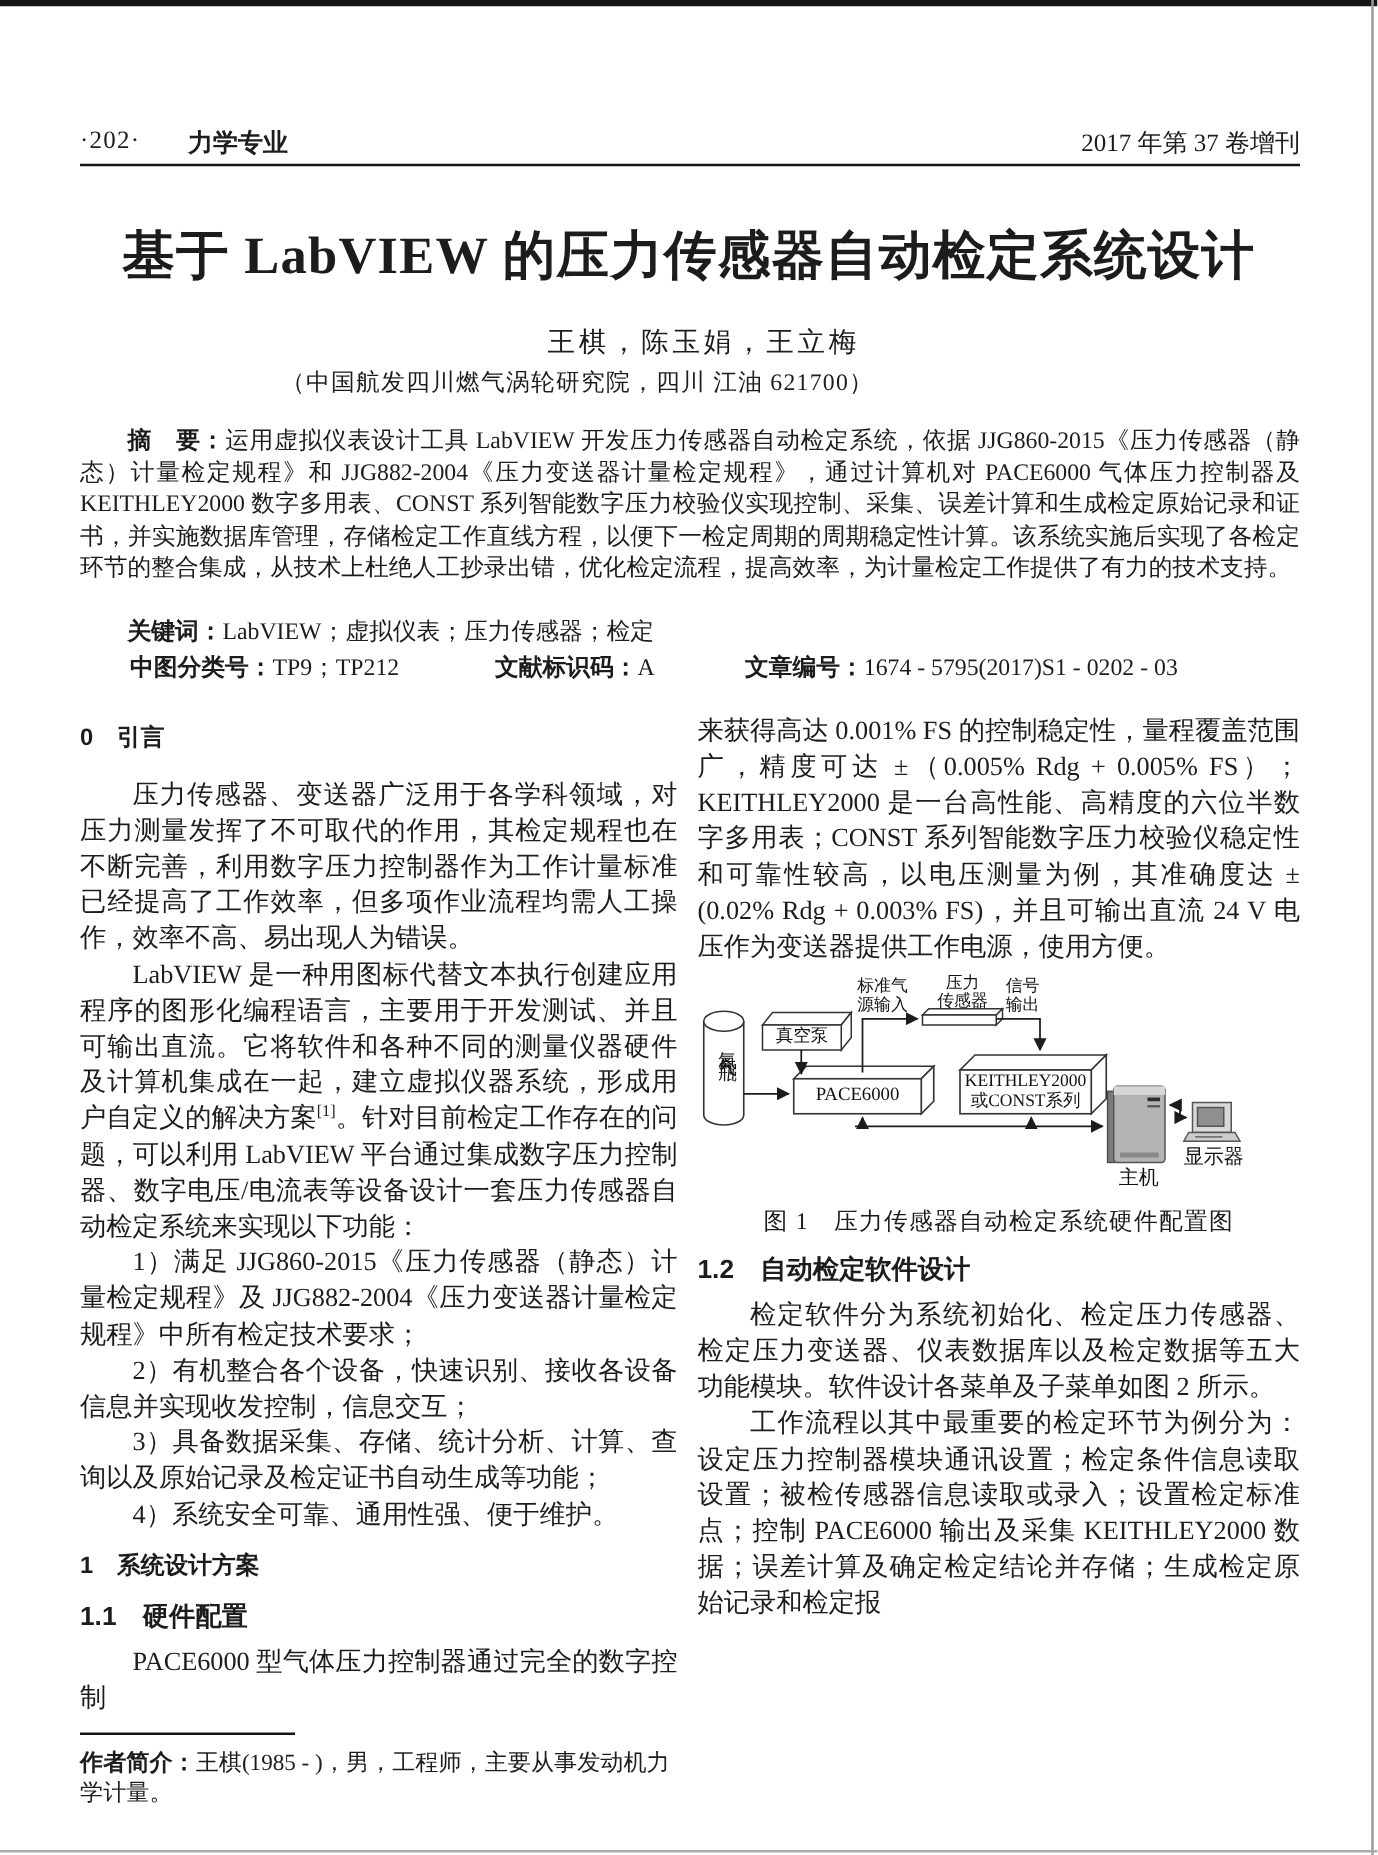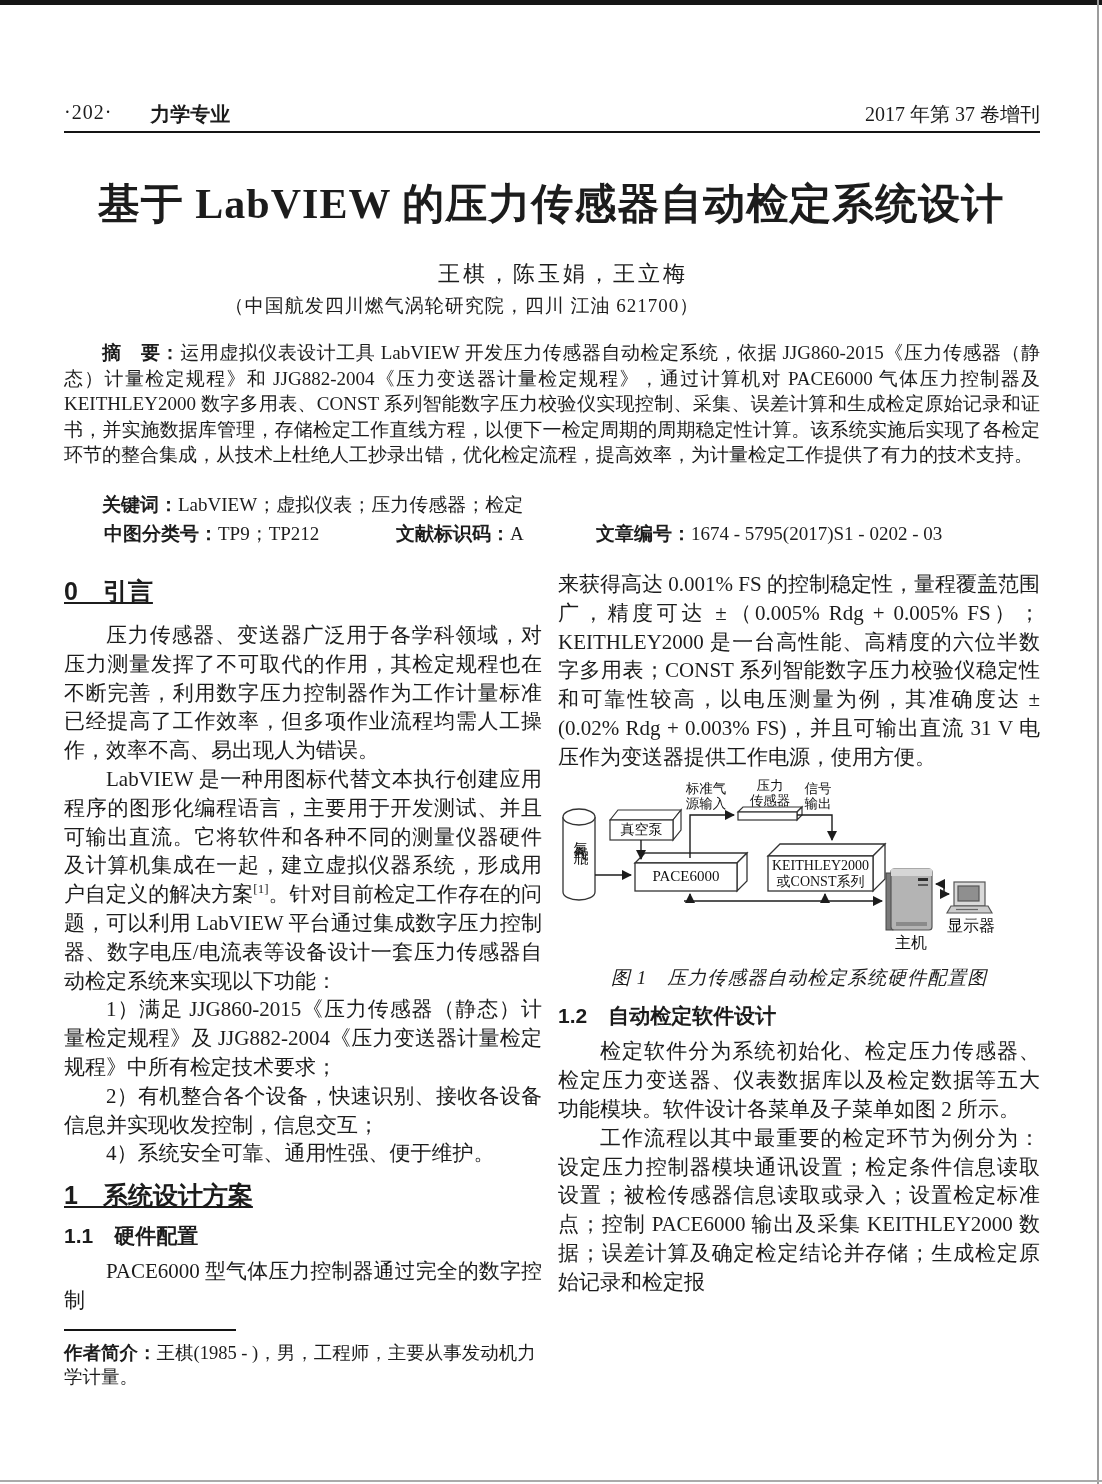--- a/index.html
+++ b/index.html
@@ -34,34 +34,34 @@
   .class-line .entry{position:absolute;top:0;white-space:nowrap;}
   .entry.clc{left:40px;}
   .entry.doccode{left:332px;}
   .entry.artno{left:532px;}
 
   .col{position:absolute;font-size:21px;line-height:28.8px;text-align:justify;}
   .col-left{left:64px;top:576px;width:478px;}
   .col-right{left:558px;top:570px;width:482px;}
   .col p{margin:0;text-indent:2em;}
   .col p.noindent{text-indent:0;}
-  h2.sec{font-family:"Liberation Sans","DejaVu Sans",sans-serif;font-size:25px;margin:0 0 15px 0;line-height:30px;text-align:left;text-decoration:underline;}
+  h2.sec{font-family:"Liberation Sans","DejaVu Sans",sans-serif;font-size:19px;margin:0 0 15px 0;line-height:30px;text-align:left;}
   h2.sec2{margin-top:12px;margin-bottom:12px;}
   h3.subsec{font-family:"Liberation Sans","DejaVu Sans",sans-serif;font-size:21px;margin:10px 0 8px 0;line-height:27px;text-align:left;}
   sup.ref{font-size:13px;line-height:0;}
 
   .footnote-rule{width:172px;height:2px;background:#141414;margin:14px 0 10px 0;}
   .author-bio{font-size:18.5px;line-height:24px;text-indent:0 !important;text-align:left;}
 
   .figure-wrap{position:relative;width:482px;height:186px;margin-top:6px;}
   .figure-wrap svg{position:absolute;left:0;top:0;}
   .fig-label{position:absolute;font-size:14px;line-height:16px;text-align:center;color:#111;}
   .fig-label.sm{font-size:13.5px;}
   .bottle-label{writing-mode:vertical-rl;text-orientation:upright;letter-spacing:4px;font-size:15px;}
-  .figure-caption{margin:6px 0 0 0;text-align:center;font-size:19px;text-indent:0 !important;letter-spacing:1px;font-style:italic;}
+  .figure-caption{margin:6px 0 0 0;text-align:center;font-size:19px;text-indent:0 !important;letter-spacing:1px;}
 </style>
 </head>
 <body>
 
 <div class="top-bar"></div>
 <div class="right-edge"></div>
 <div class="bottom-edge"></div>
 
 <div class="page-header">
   <span class="page-number">·202·</span>
@@ -87,30 +87,31 @@
   <span class="entry doccode"><span class="hei">文献标识码：</span><span>A</span></span>
   <span class="entry artno"><span class="hei">文章编号：</span><span>1674 - 5795(2017)S1 - 0202 - 03</span></span>
 </div>
 
 <div class="col col-left">
   <h2 class="sec">0　引言</h2>
   <p>压力传感器、变送器广泛用于各学科领域，对压力测量发挥了不可取代的作用，其检定规程也在不断完善，利用数字压力控制器作为工作计量标准已经提高了工作效率，但多项作业流程均需人工操作，效率不高、易出现人为错误。</p>
   <p><span>LabVIEW 是一种用图标代替文本执行创建应用程序的图形化编程语言，主要用于开发测试、并且可输出直流。它将软件和各种不同的测量仪器硬件及计算机集成在一起，建立虚拟仪器系统，形成用户自定义的解决方案</span><sup class="ref">[1]</sup><span>。针对目前检定工作存在的问题，可以利用 LabVIEW 平台通过集成数字压力控制器、数字电压/电流表等设备设计一套压力传感器自动检定系统来实现以下功能：</span></p>
   <p>1）满足 JJG860-2015《压力传感器（静态）计量检定规程》及 JJG882-2004《压力变送器计量检定规程》中所有检定技术要求；</p>
   <p>2）有机整合各个设备，快速识别、接收各设备信息并实现收发控制，信息交互；</p>
+  <p>3）具备数据采集、存储、统计分析、计算、查询以及原始记录及检定证书自动生成等功能；</p>
   <p>4）系统安全可靠、通用性强、便于维护。</p>
   <h2 class="sec sec2">1　系统设计方案</h2>
   <h3 class="subsec">1.1　硬件配置</h3>
   <p>PACE6000 型气体压力控制器通过完全的数字控制</p>
   <div class="footnote-rule"></div>
   <p class="author-bio noindent"><span class="hei">作者简介：</span><span>王棋(1985 - )，男，工程师，主要从事发动机力学计量。</span></p>
 </div>
 
 <div class="col col-right">
-  <p class="noindent">来获得高达 0.001% FS 的控制稳定性，量程覆盖范围广，精度可达 ±（0.005% Rdg + 0.005% FS）；KEITHLEY2000 是一台高性能、高精度的六位半数字多用表；CONST 系列智能数字压力校验仪稳定性和可靠性较高，以电压测量为例，其准确度达 ±(0.02% Rdg + 0.003% FS)，并且可输出直流 31 V 电压作为变送器提供工作电源，使用方便。</p>
+  <p class="noindent">来获得高达 0.001% FS 的控制稳定性，量程覆盖范围广，精度可达 ±（0.005% Rdg + 0.005% FS）；KEITHLEY2000 是一台高性能、高精度的六位半数字多用表；CONST 系列智能数字压力校验仪稳定性和可靠性较高，以电压测量为例，其准确度达 ±(0.02% Rdg + 0.003% FS)，并且可输出直流 24 V 电压作为变送器提供工作电源，使用方便。</p>
 
   <div class="figure-wrap">
     <svg width="482" height="186" viewBox="0 0 482 186">
       <defs>
         <marker id="arw" viewBox="0 0 10 10" refX="9" refY="5" markerWidth="7.5" markerHeight="7.5" orient="auto">
           <path d="M0,0 L10,5 L0,10 z" fill="#1c1c1c"></path>
         </marker>
       </defs>
 
       <g stroke="#333" stroke-width="1.3" fill="#ffffff">

